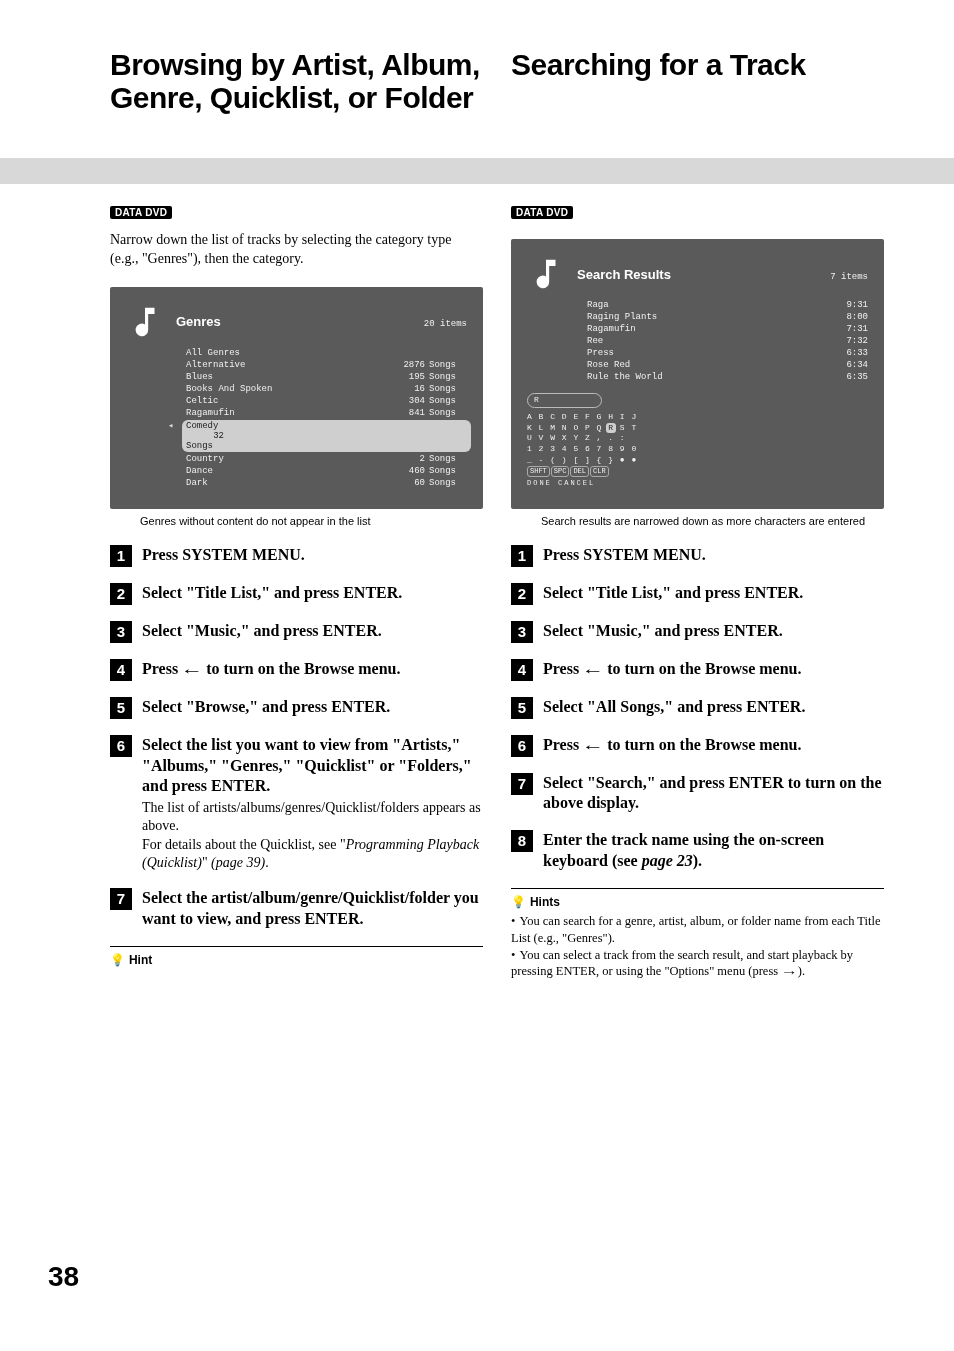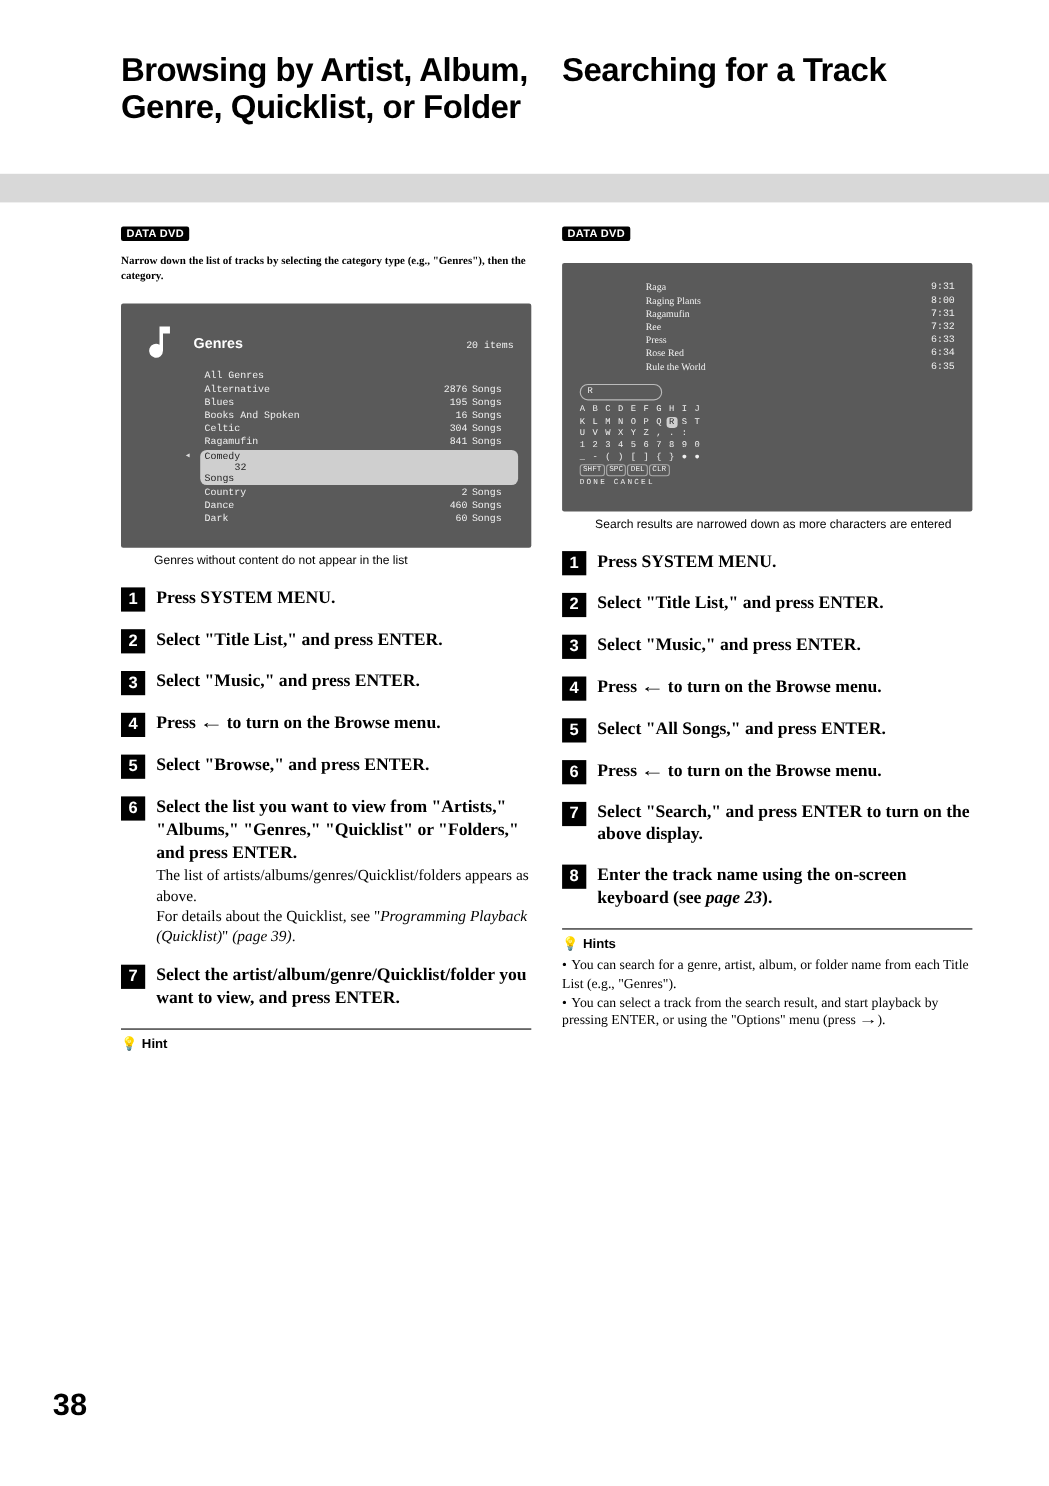--- a/index.html
+++ b/index.html
@@ -37,24 +37,23 @@
     color: #fff;
     font-family: Arial, Helvetica, sans-serif;
     font-weight: bold;
     font-size: 10px;
     padding: 1px 5px;
     border-radius: 2px;
     margin-bottom: 12px;
     letter-spacing: 0.3px;
   }
   p.lead {
-    font-size: 10px;
+    font-size: 14px;
     line-height: 1.35;
     margin-bottom: 18px;
-    font-weight: bold;
   }
   
   .osd {
     background: #5a5a5a;
     color: #f0f0f0;
     font-family: "Courier New", Courier, monospace;
     font-size: 9px;
     padding: 16px 16px 20px;
     margin: 8px 0 6px;
     border-radius: 2px;
@@ -116,21 +115,21 @@
     font-family: Arial, Helvetica, sans-serif;
     font-size: 11px;
     margin: 4px 0 18px 30px;
   }
   
   .osd .results { margin-left: 60px; }
   .osd .results .row {
     display: flex;
     padding: 1px 0;
   }
-  .osd .results .row .t { flex: 1; font-family: Liberation Serif, serif; }
+  .osd .results .row .t { flex: 1; }
   .osd .results .row .d { width: 40px; text-align: right; }
   .kbpanel {
     margin-top: 10px;
     font-size: 8px;
     line-height: 1.35;
     letter-spacing: 1px;
   }
   .kbpanel .txtbox {
     border: 1px solid #bbb;
     border-radius: 8px;
@@ -352,20 +351,29 @@
 
     <div class="hint-block">
       <div class="hint-title"><span class="bulb">💡</span><span>Hint</span></div>
     </div>
   </div>
 
   <div class="col col-inner">
     <span class="badge">DATA DVD</span>
 
     <div class="osd">
+      <div class="osd-header">
+        <svg class="note-icon" viewBox="0 0 24 24" fill="#fff">
+          <path d="M12 3v10.55A4 4 0 1 0 14 17V7h4V3h-6z"></path>
+        </svg>
+        <div class="osd-title-row">
+          <span class="osd-title">Search Results</span>
+          <span class="osd-count">7 items</span>
+        </div>
+      </div>
       <div class="results" id="right-osd-list">
           <div class="row">
             <span class="t">Raga</span>
             <span class="d">9:31</span>
           </div>
           <div class="row">
             <span class="t">Raging Plants</span>
             <span class="d">8:00</span>
           </div>
           <div class="row">

